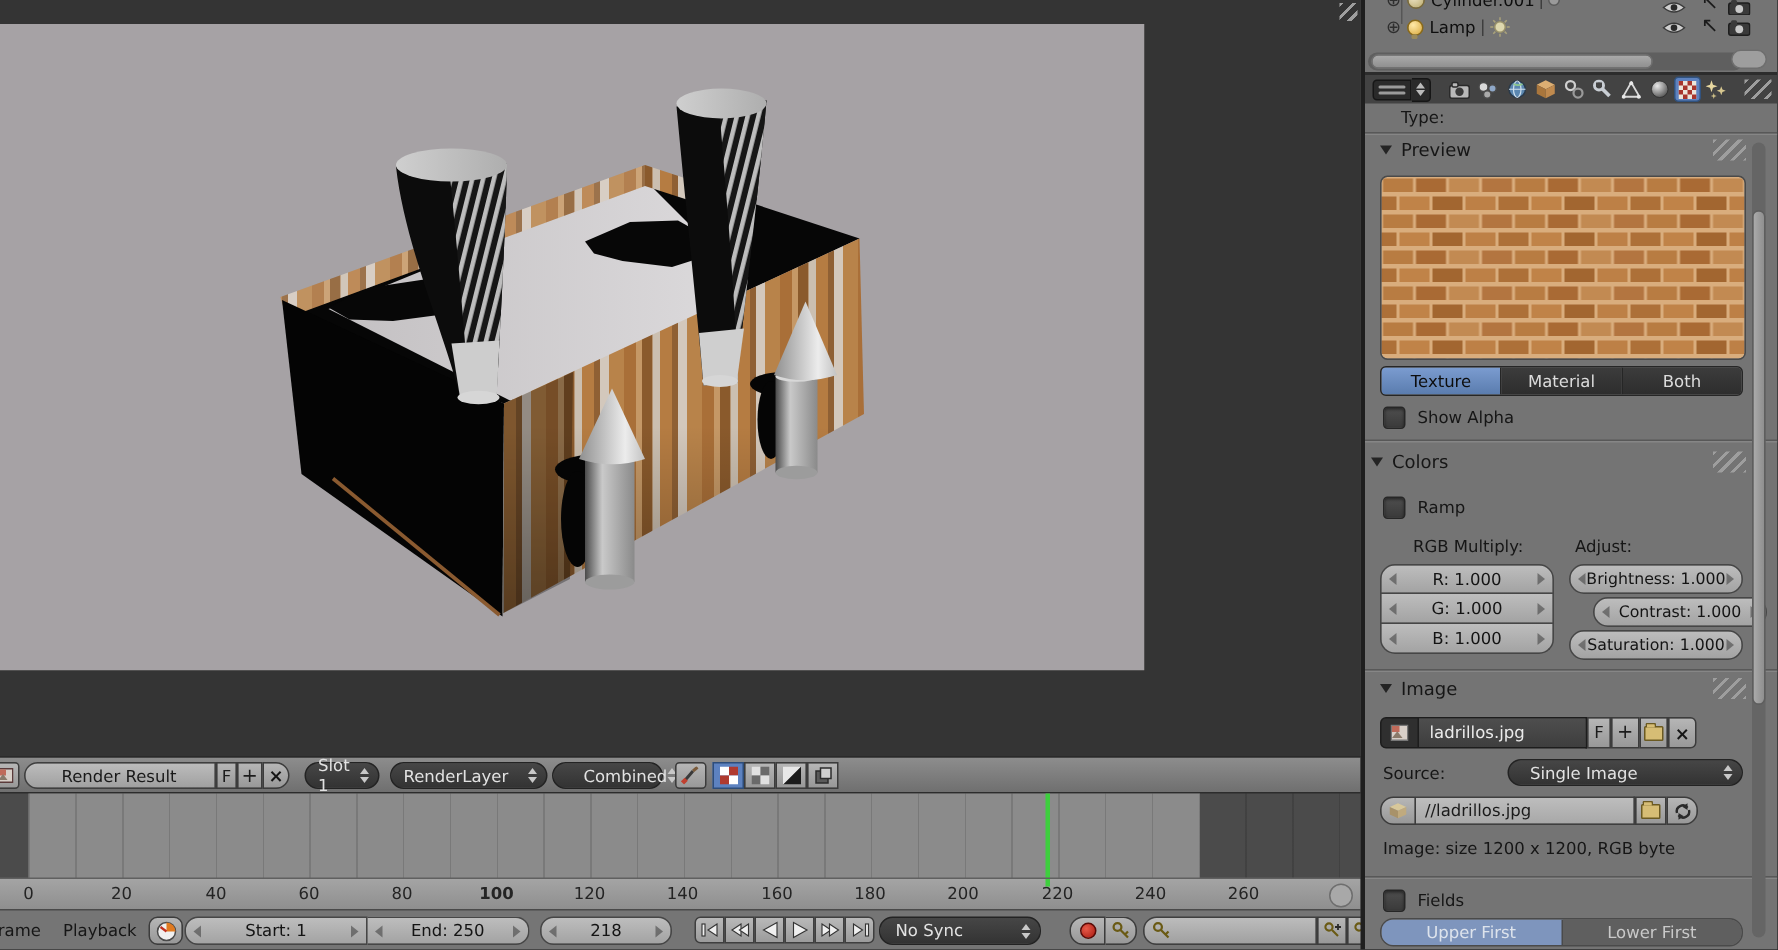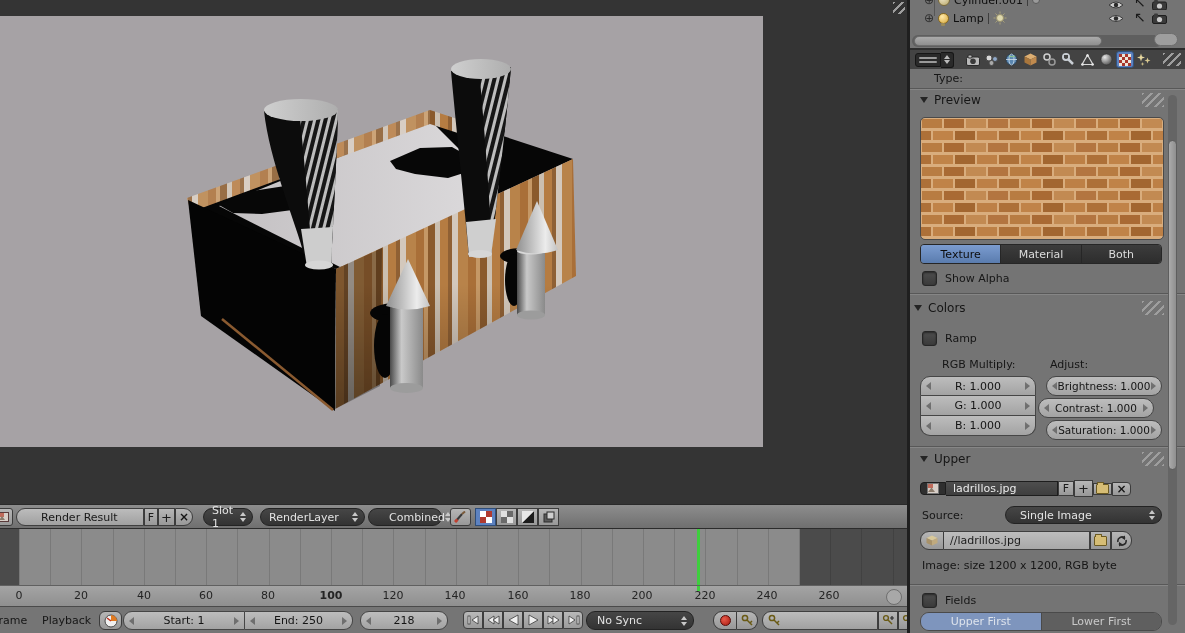--- a/index.html
+++ b/index.html
@@ -594,40 +594,40 @@
           <span class="t">B: 1.000</span>
           <span class="arr"></span>
         </div>
     </div>
 
     <div class="abs numpill" style="left:136px;top:376px;width:116px;height:20px;border-radius:10px;font-size:10.5px;">
         <span class="arl"></span>
         <span class="t">Brightness: 1.000</span>
         <span class="arr"></span>
       </div>
-    <div class="abs numpill" style="left:128px;top:398px;width:116px;height:20px;border-radius:10px;font-size:10.5px;">
+    <div class="abs numpill" style="left:152px;top:398px;width:116px;height:20px;border-radius:10px;font-size:10.5px;">
         <span class="arl"></span>
         <span class="t">Contrast: 1.000</span>
         <span class="arr"></span>
       </div>
     <div class="abs numpill" style="left:136px;top:420px;width:116px;height:20px;border-radius:10px;font-size:10.5px;">
         <span class="arl"></span>
         <span class="t">Saturation: 1.000</span>
         <span class="arr"></span>
       </div>
 
     <div class="abs sep" style="left:0;top:446px;width:275px;"></div>
 
     <div class="abs" style="left:10px;top:452px;display:flex;align-items:center;">
       <span class="hdr-tri"></span>
-      <span class="lbl" style="font-size:12px;">Upper</span>
+      <span class="lbl" style="font-size:12px;">Image</span>
     </div>
     <div class="abs hatch" style="left:232px;top:452px;width:22px;height:14px;"></div>
 
-    <div class="abs" style="left:10px;top:478px;height:21px;display:flex;align-items:center;">
+    <div class="abs" style="left:10px;top:478px;height:21px;display:flex;">
       <div style="width:26px;background:#2f2f2f;border:1px solid #1d1d1d;border-radius:4px 0 0 4px;display:flex;align-items:center;justify-content:center;box-sizing:border-box;">
         <svg width="12" height="11">
             <rect x="0.5" y="0.5" width="11" height="10" fill="#d8cfc8" stroke="#777"></rect>
             <rect x="1" y="1" width="5" height="4" fill="#c06a5a"></rect>
             <polygon points="1,9 4.5,4.5 8,9" fill="#8a7a6a"></polygon>
           </svg>
       </div>
       <div style="width:112px;background:linear-gradient(#4e4e4e,#3e3e3e);border:1px solid #1d1d1d;border-left:none;color:#ebebeb;display:flex;align-items:center;padding-left:7px;box-sizing:border-box;">
         <span>ladrillos.jpg</span>
       </div>

